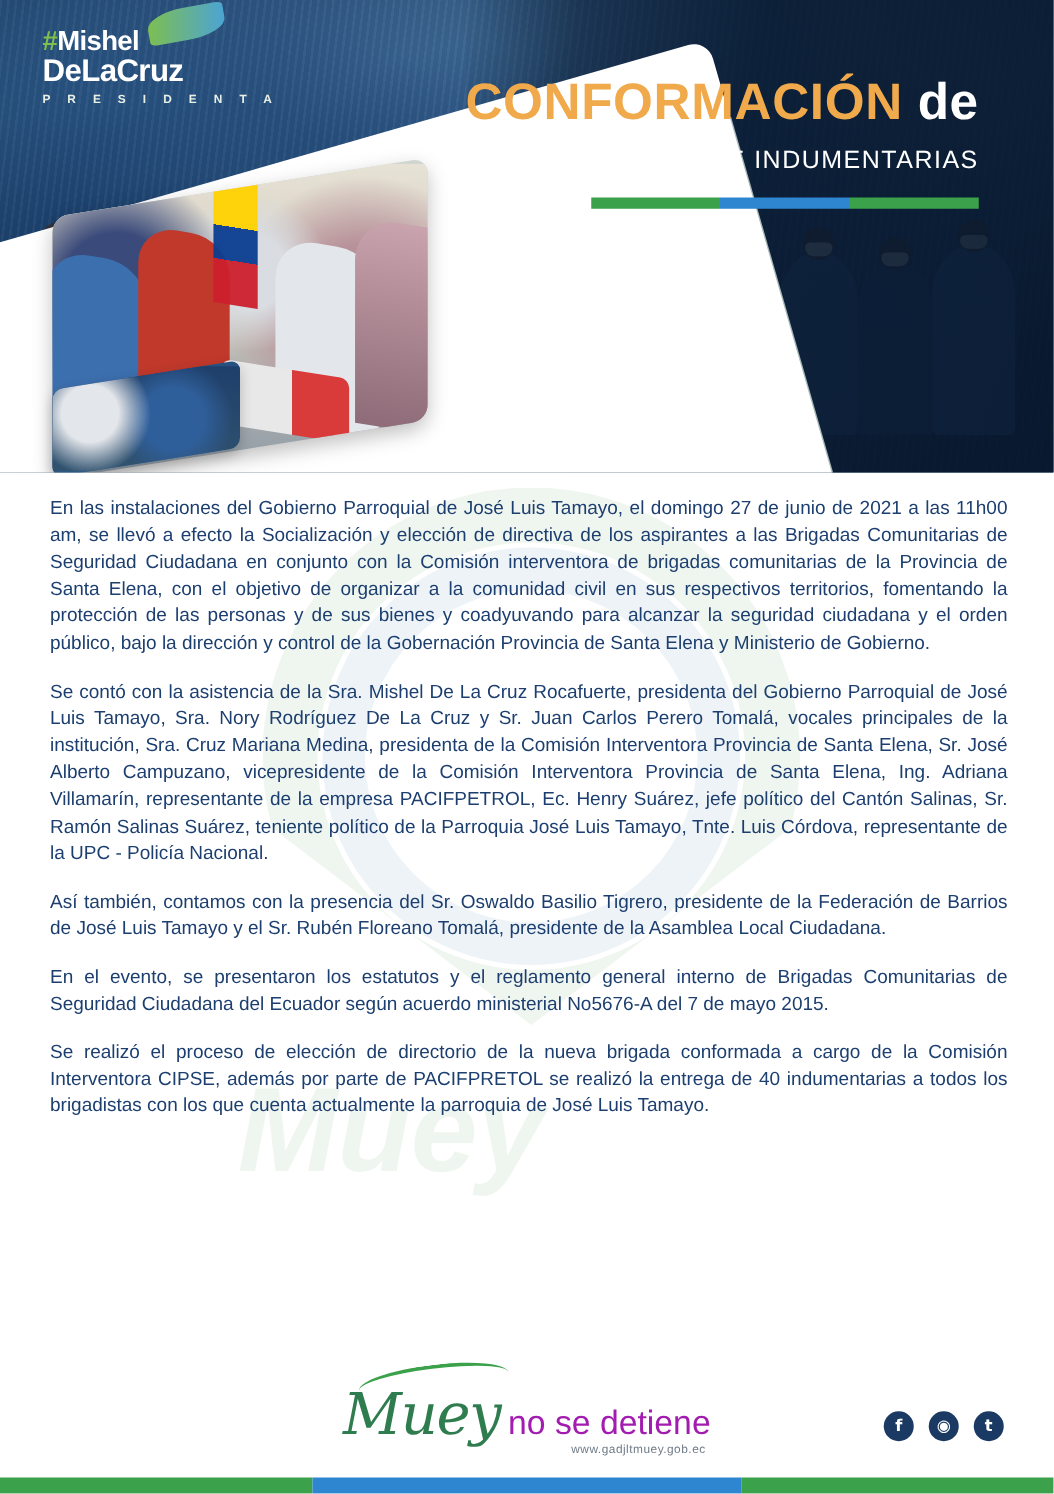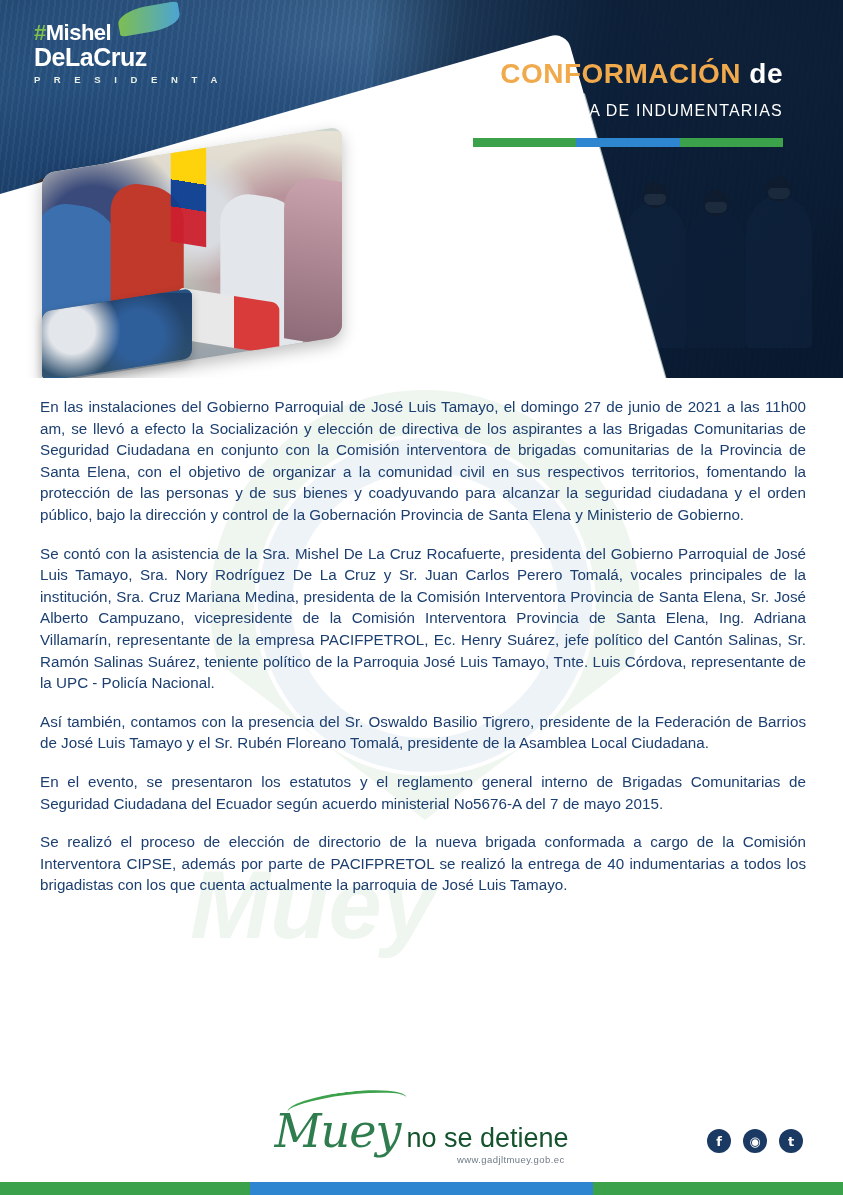--- a/index.html
+++ b/index.html
@@ -130,34 +130,34 @@
   
   .title-block {
     position: absolute;
     right: 60px; top: 58px;
     width: 430px;
     text-align: right;
     z-index: 8;
     color: #fff;
   }
   .t-conf {
-    font-size: 28px; font-weight: bold; letter-spacing: 0.5px;
+    font-size: 41px; font-weight: bold; letter-spacing: 0.5px;
     color: #f0a94b;
   }
   .t-conf .de { color: #ffffff; font-weight: bold; }
   .t-brig {
     font-size: 57px; font-weight: bold; letter-spacing: 0.5px;
     line-height: 1.02; margin-top: 2px; color: #ffffff;
   }
   .t-com {
     font-size: 32px; font-weight: bold; font-style: italic;
     margin-top: 6px; color: #ffffff;
   }
   .t-entrega {
-    font-size: 16px; letter-spacing: 1.2px; margin-top: 12px; color: #ffffff;
+    font-size: 20px; letter-spacing: 1.2px; margin-top: 12px; color: #ffffff;
   }
   .bar-row {
     display: flex; gap: 0; margin-top: 18px; justify-content: flex-end;
     width: 310px; margin-left: auto;
   }
   .bar { height: 9px; flex: 1; }
   .bar.green { background: #3ba14a; }
   .bar.blue  { background: #2e86d0; }
   .bar.green2{ background: #3ba14a; }
 
@@ -308,21 +308,21 @@
   .muey-word {
     font-family: "DejaVu Serif", serif;
     font-style: italic;
     font-size: 46px;
     color: #2f7d4f;
     letter-spacing: -1px;
   }
   .muey-tag {
     font-family: "Liberation Sans", sans-serif;
     font-size: 27px;
-    color: #14532d;
+    color: #a21caf;
     margin-left: 6px;
   }
   .muey-url {
     font-size: 9.5px;
     color: #6f7b86;
     letter-spacing: 0.4px;
     margin-top: -4px;
     text-align: right;
     padding-right: 4px;
   }

